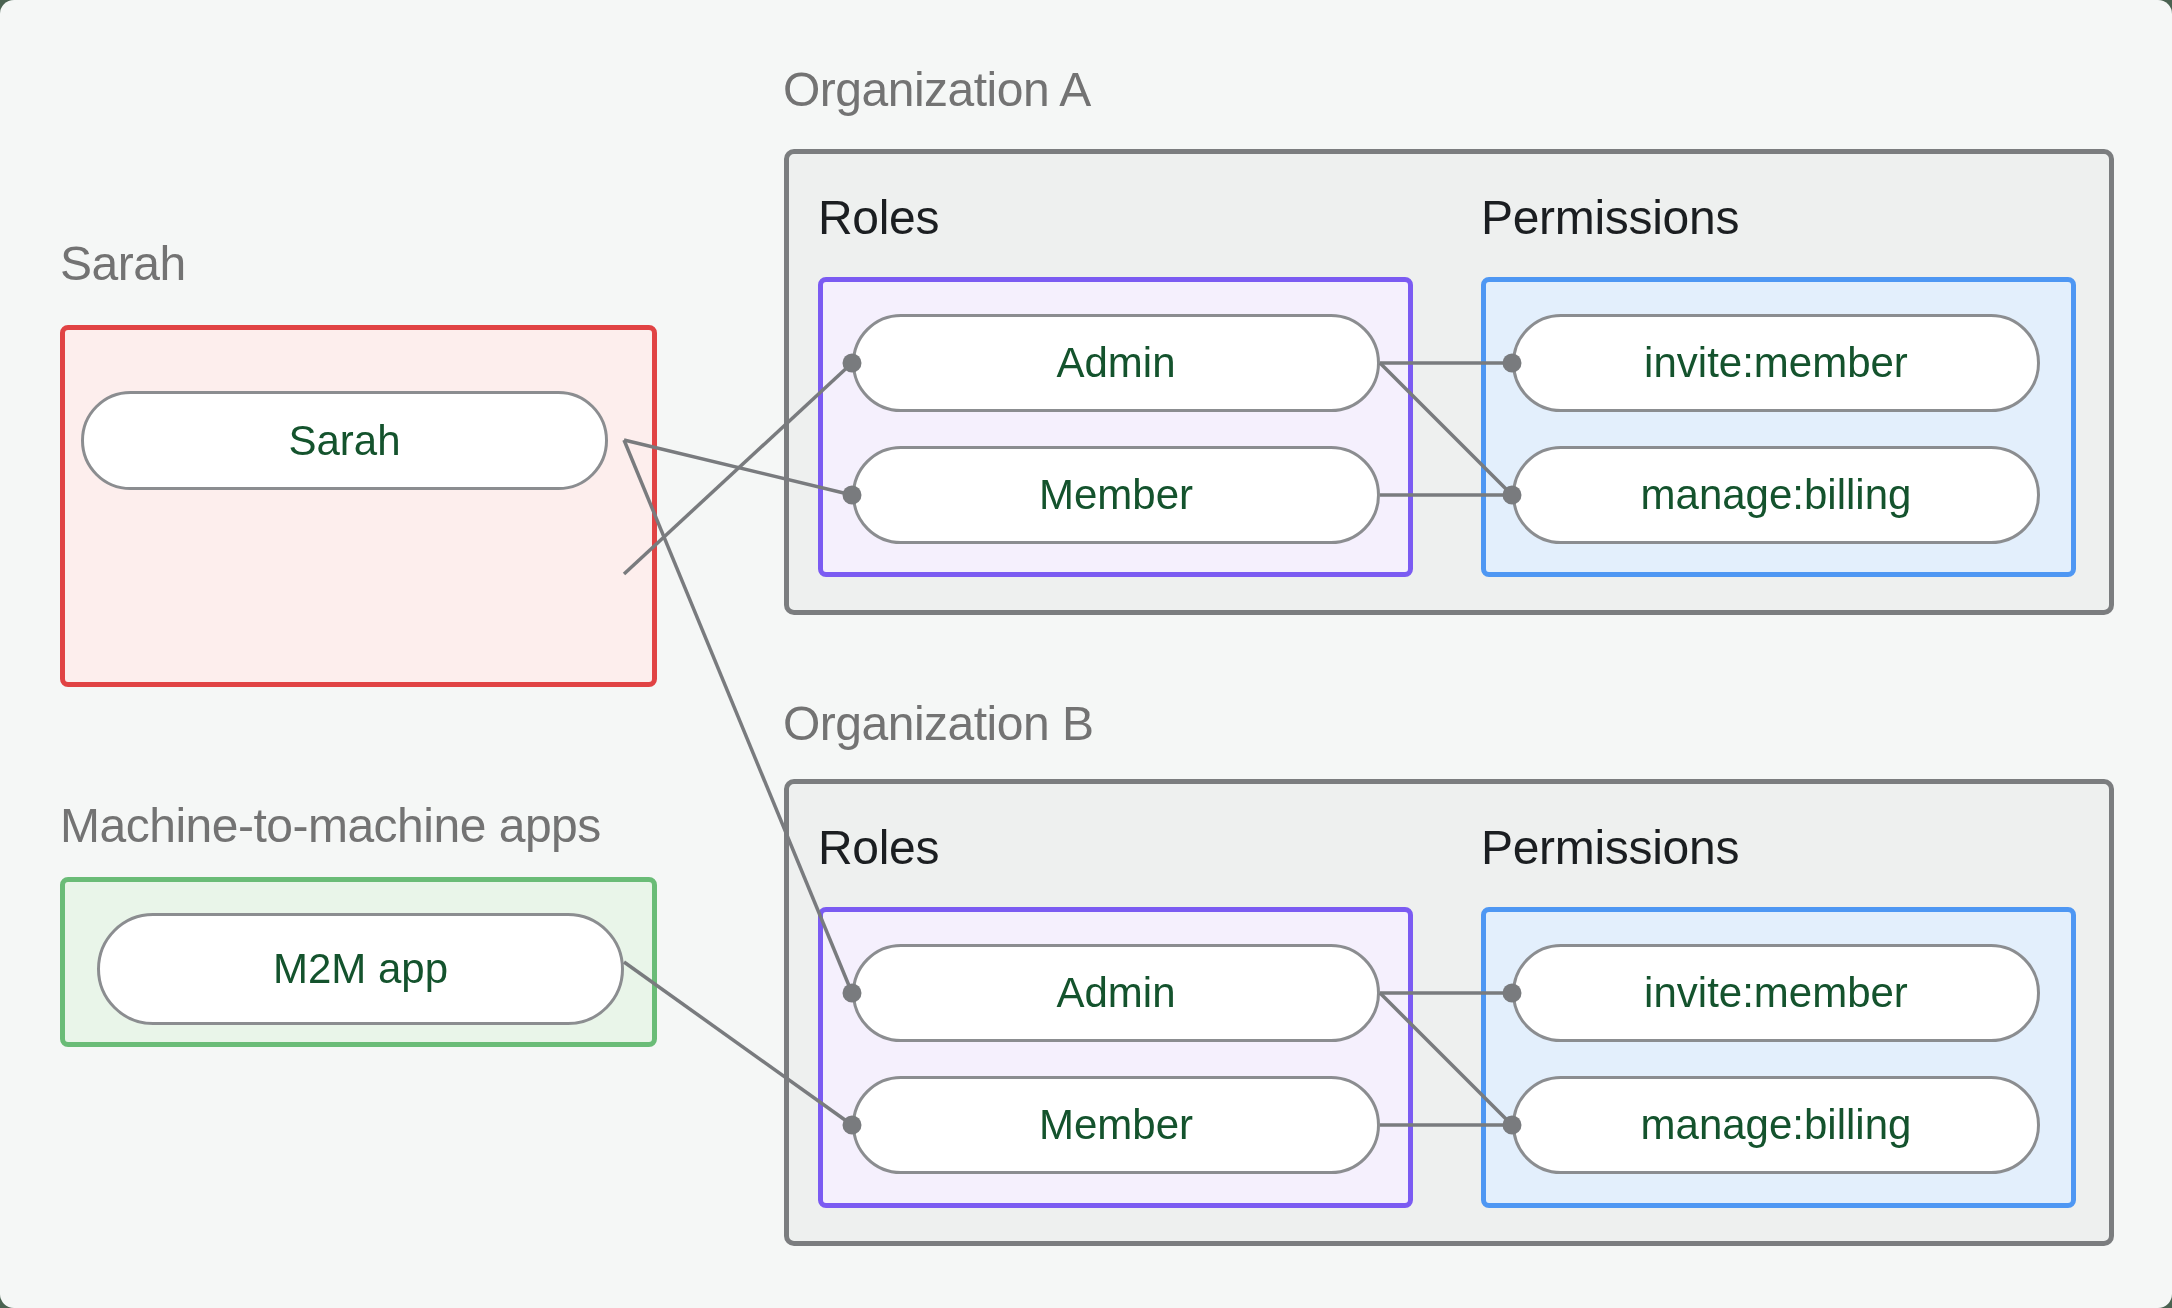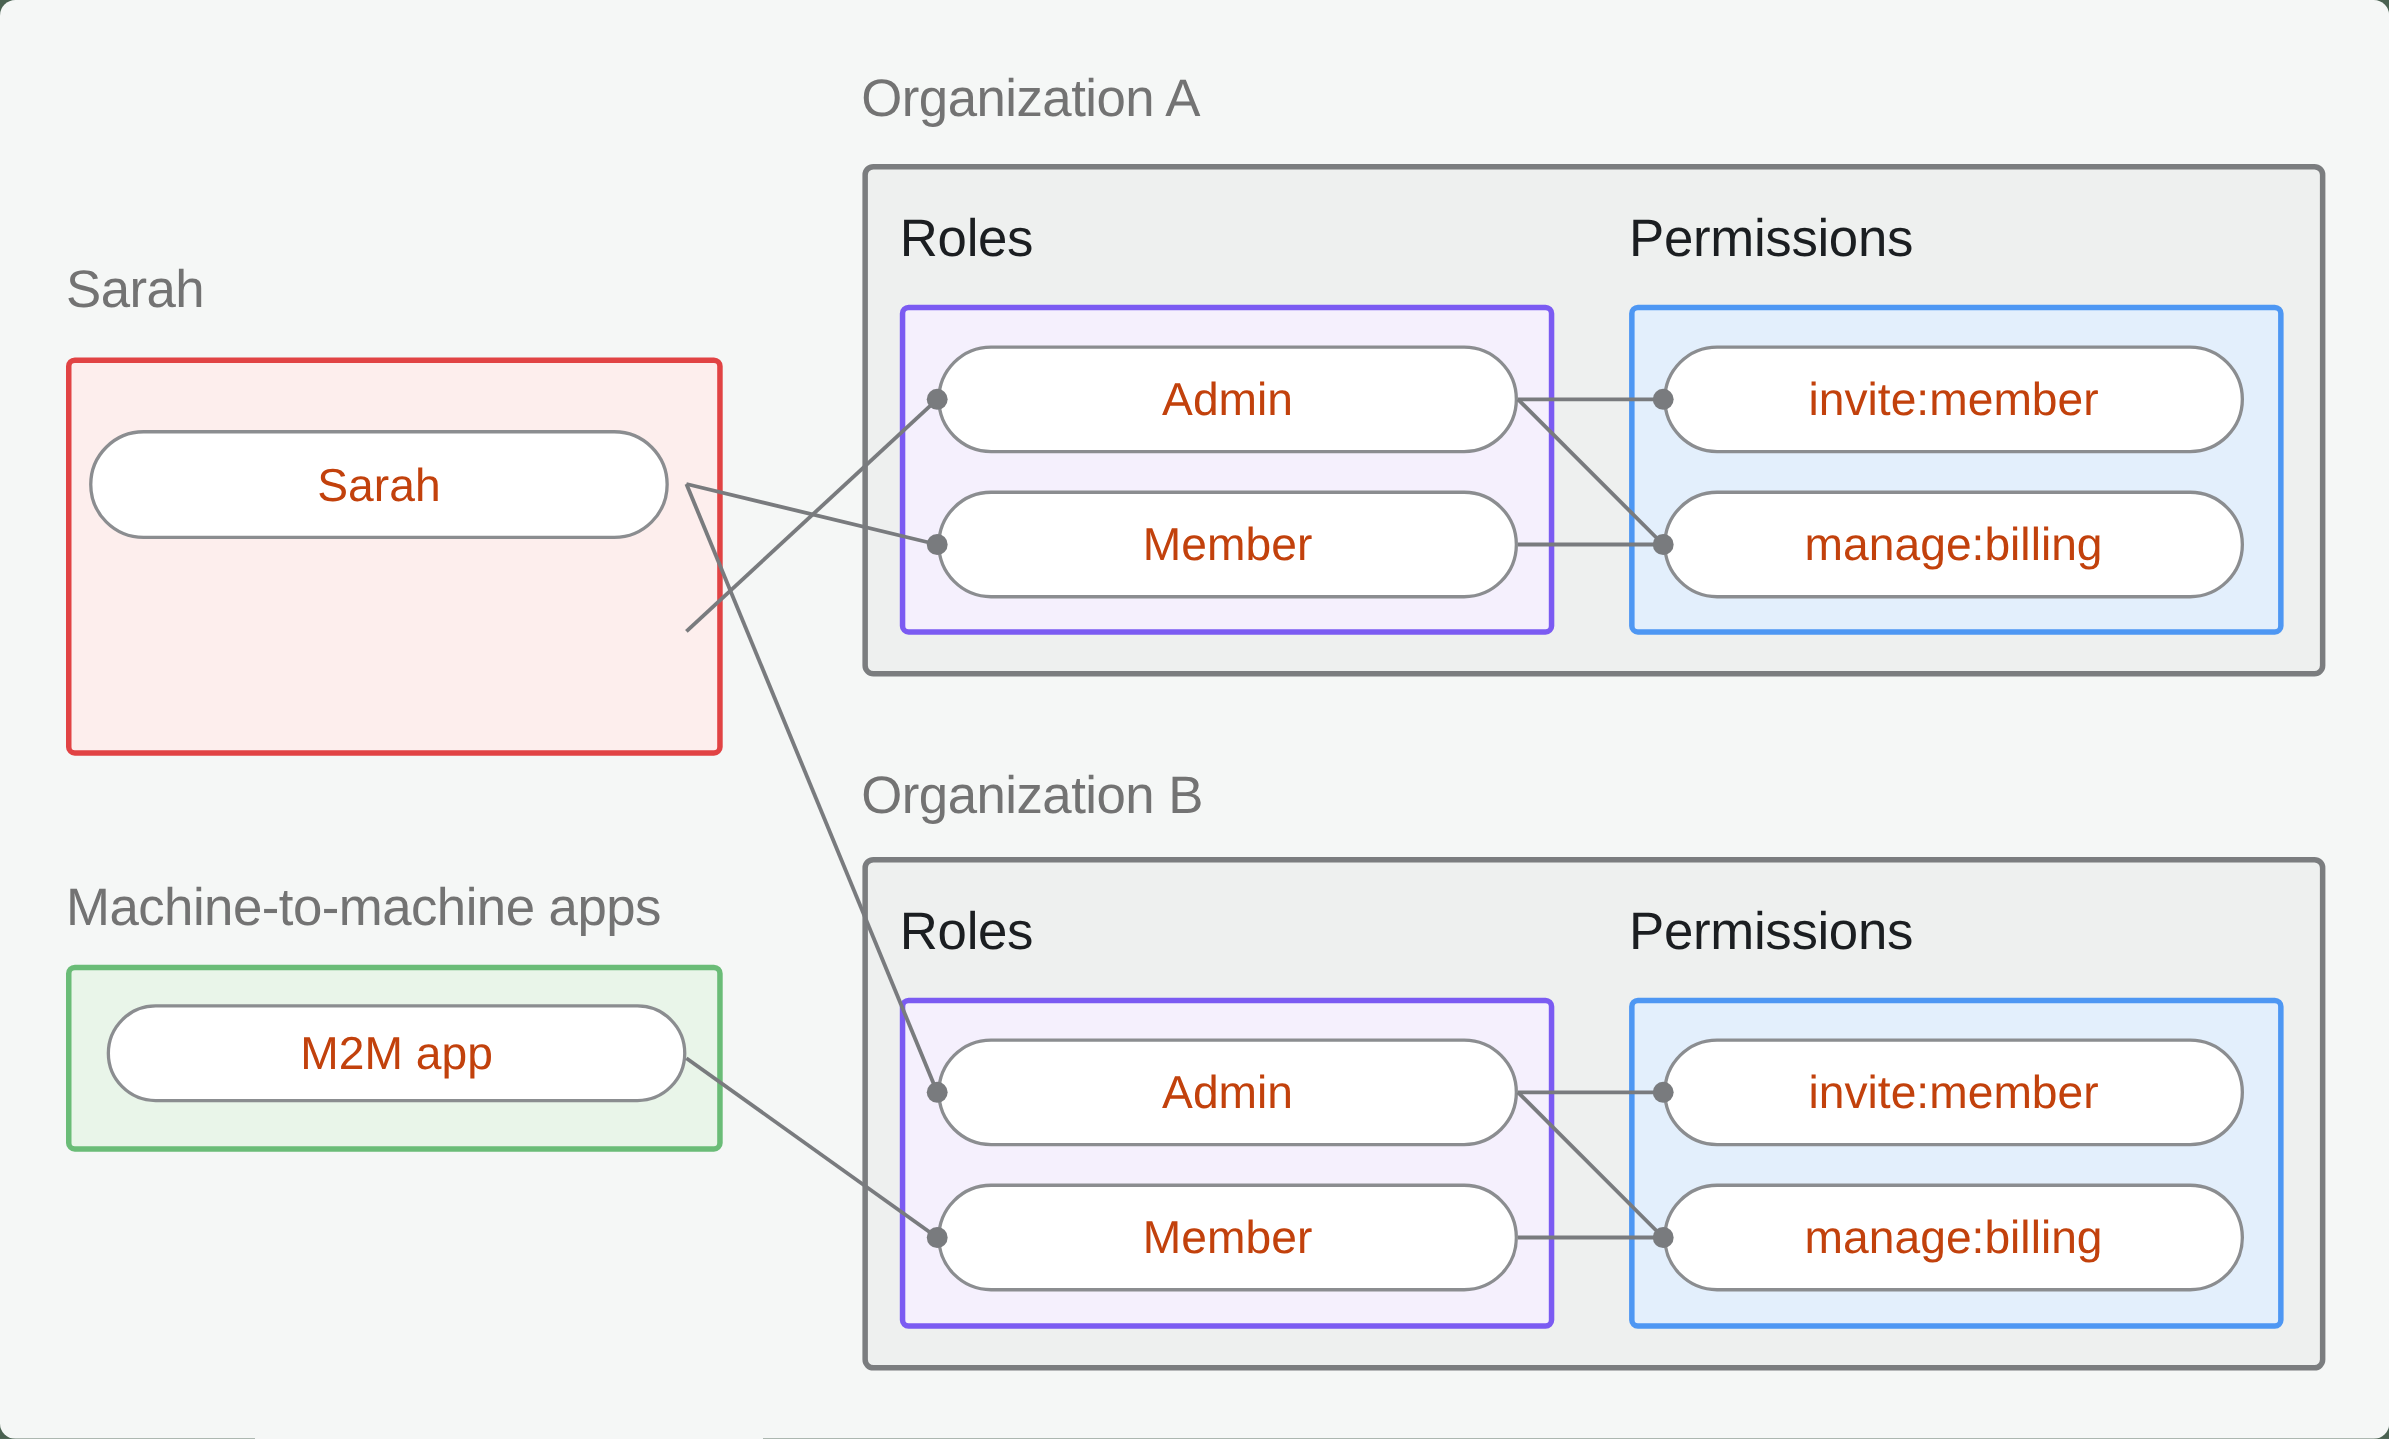--- a/index.html
+++ b/index.html
@@ -43,39 +43,39 @@
   .pill {
     position: absolute;
     box-sizing: border-box;
     background: #ffffff;
     border: 3px solid #8b8d90;
     border-radius: 60px;
     display: flex;
     align-items: center;
     justify-content: center;
     font-size: 42px;
-    color: #c2410c;
+    color: #14532d;
     white-space: nowrap;
   }
   #connections { position: absolute; left: 0; top: 0; pointer-events: none; }
 </style>
 </head>
 <body>
 
 <div class="canvas">
 
   <div class="abs title" style="left:60px; top:240px;">Sarah</div>
   <div class="abs group-box users-box" style="left:60px; top:325px; width:597px; height:362px;"></div>
   <div class="pill" style="left:81px; top:391px; width:527px; height:99px;">
     <span>Sarah</span>
   </div>
 
   <div class="abs title" style="left:60px; top:802px;">Machine-to-machine apps</div>
   <div class="abs group-box m2m-box" style="left:60px; top:877px; width:597px; height:170px;"></div>
-  <div class="pill" style="left:97px; top:913px; width:527px; height:89px;">
+  <div class="pill" style="left:97px; top:913px; width:527px; height:112px;">
     <span>M2M app</span>
   </div>
 
   <div class="abs title" style="left:783px; top:66px;">Organization A</div>
   <div class="abs group-box org-box" style="left:784px; top:149px; width:1330px; height:466px;"></div>
   <div class="abs section-label" style="left:818px; top:194px;">Roles</div>
   <div class="abs section-label" style="left:1481px; top:194px;">Permissions</div>
   <div class="abs group-box roles-box" style="left:818px; top:277px; width:595px; height:300px;"></div>
   <div class="abs group-box perms-box" style="left:1481px; top:277px; width:595px; height:300px;"></div>
   <div class="pill" style="left:852px; top:314px; width:528px; height:98px;">

